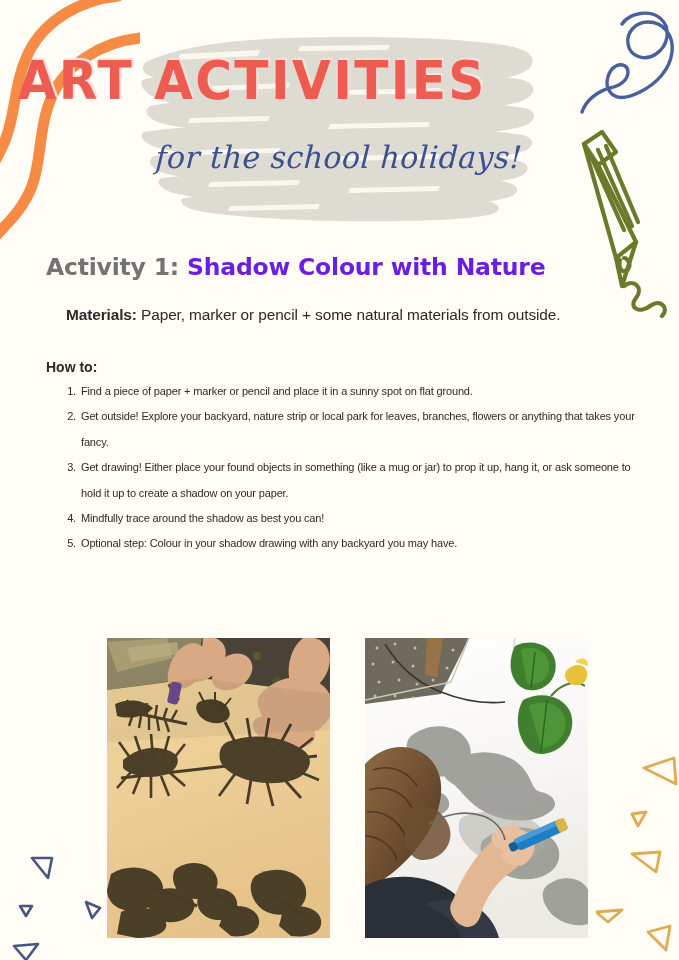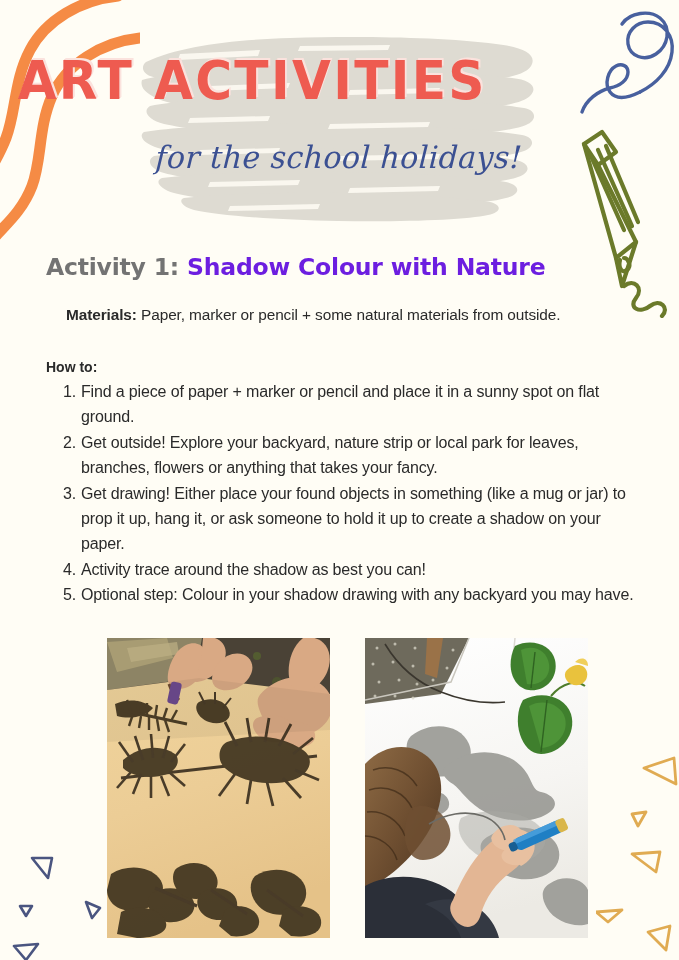--- a/index.html
+++ b/index.html
@@ -120,21 +120,21 @@
   #steps {
     position: absolute;
     left: 46px;
     top: 379px;
     width: 600px;
     margin: 0;
     padding: 0;
     list-style: none;
     counter-reset: stepnum;
     font-family: "Liberation Sans", sans-serif;
-    font-size: 16px;
+    font-size: 11px;
     line-height: 25.4px;
     color: #2a2a2a;
   }
   #steps li {
     position: relative;
     counter-increment: stepnum;
     padding-left: 35px;
     margin-bottom: 0px;
     letter-spacing: -0.15px;
   }
@@ -270,21 +270,21 @@
     <span id="materials-label">Materials:</span>
     <span id="materials-text">Paper, marker or pencil + some natural materials from outside.</span>
   </div>
 
   <div id="howto-label">How to:</div>
 
   <ol id="steps">
     <li>Find a piece of paper + marker or pencil and place it in a sunny spot on flat ground.</li>
     <li>Get outside! Explore your backyard, nature strip or local park for leaves, branches, flowers or anything that takes your fancy.</li>
     <li>Get drawing! Either place your found objects in something (like a mug or jar) to prop it up, hang it, or ask someone to hold it up to create a shadow on your paper.</li>
-    <li>Activity trace around the shadow as best you can!</li>
+    <li>Mindfully trace around the shadow as best you can!</li>
     <li>Optional step: Colour in your shadow drawing with any backyard you may have.</li>
   </ol>
 
   <div id="photo-left" class="photo">
     <svg width="223" height="300" viewBox="0 0 223 300">
       <defs>
         <linearGradient id="paperL" x1="0" y1="0" x2="0.3" y2="1">
           <stop offset="0" stop-color="#f0d49c"></stop>
           <stop offset="0.5" stop-color="#eccd96"></stop>
           <stop offset="1" stop-color="#e5c288"></stop>

